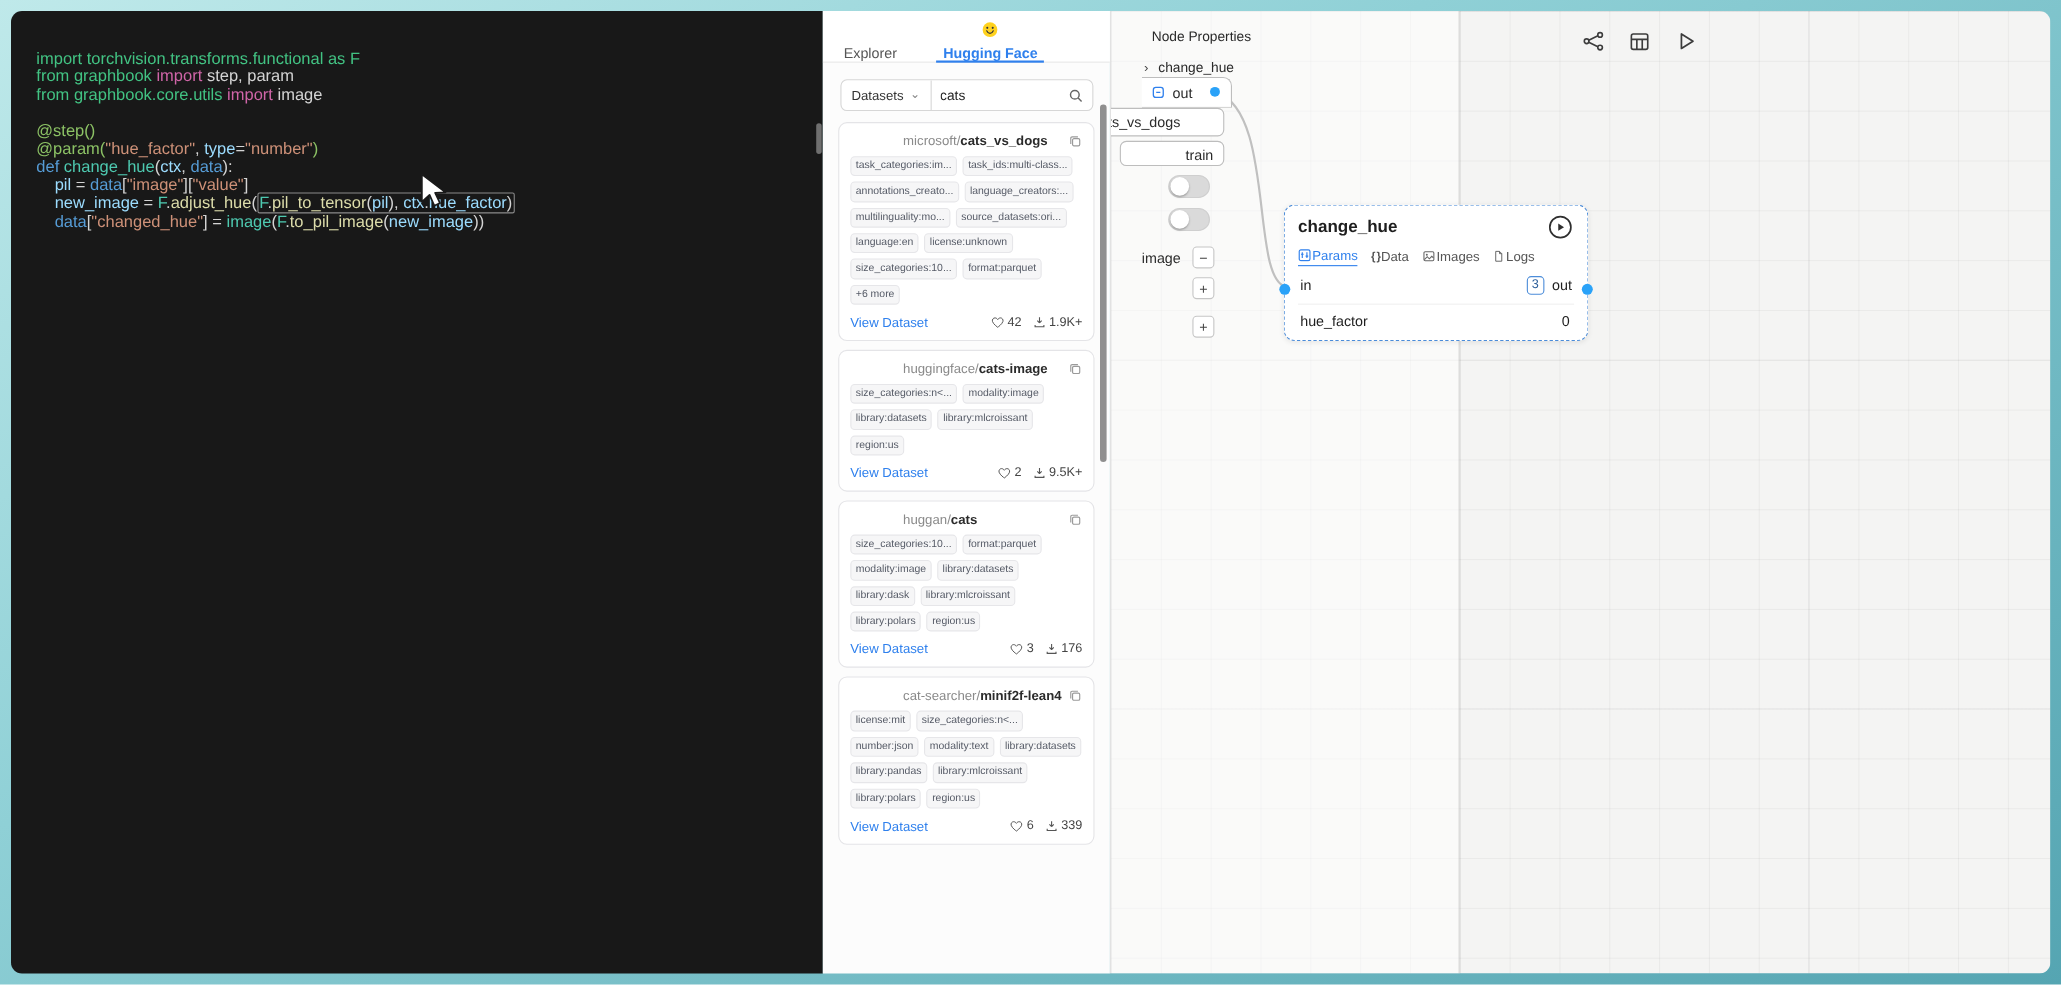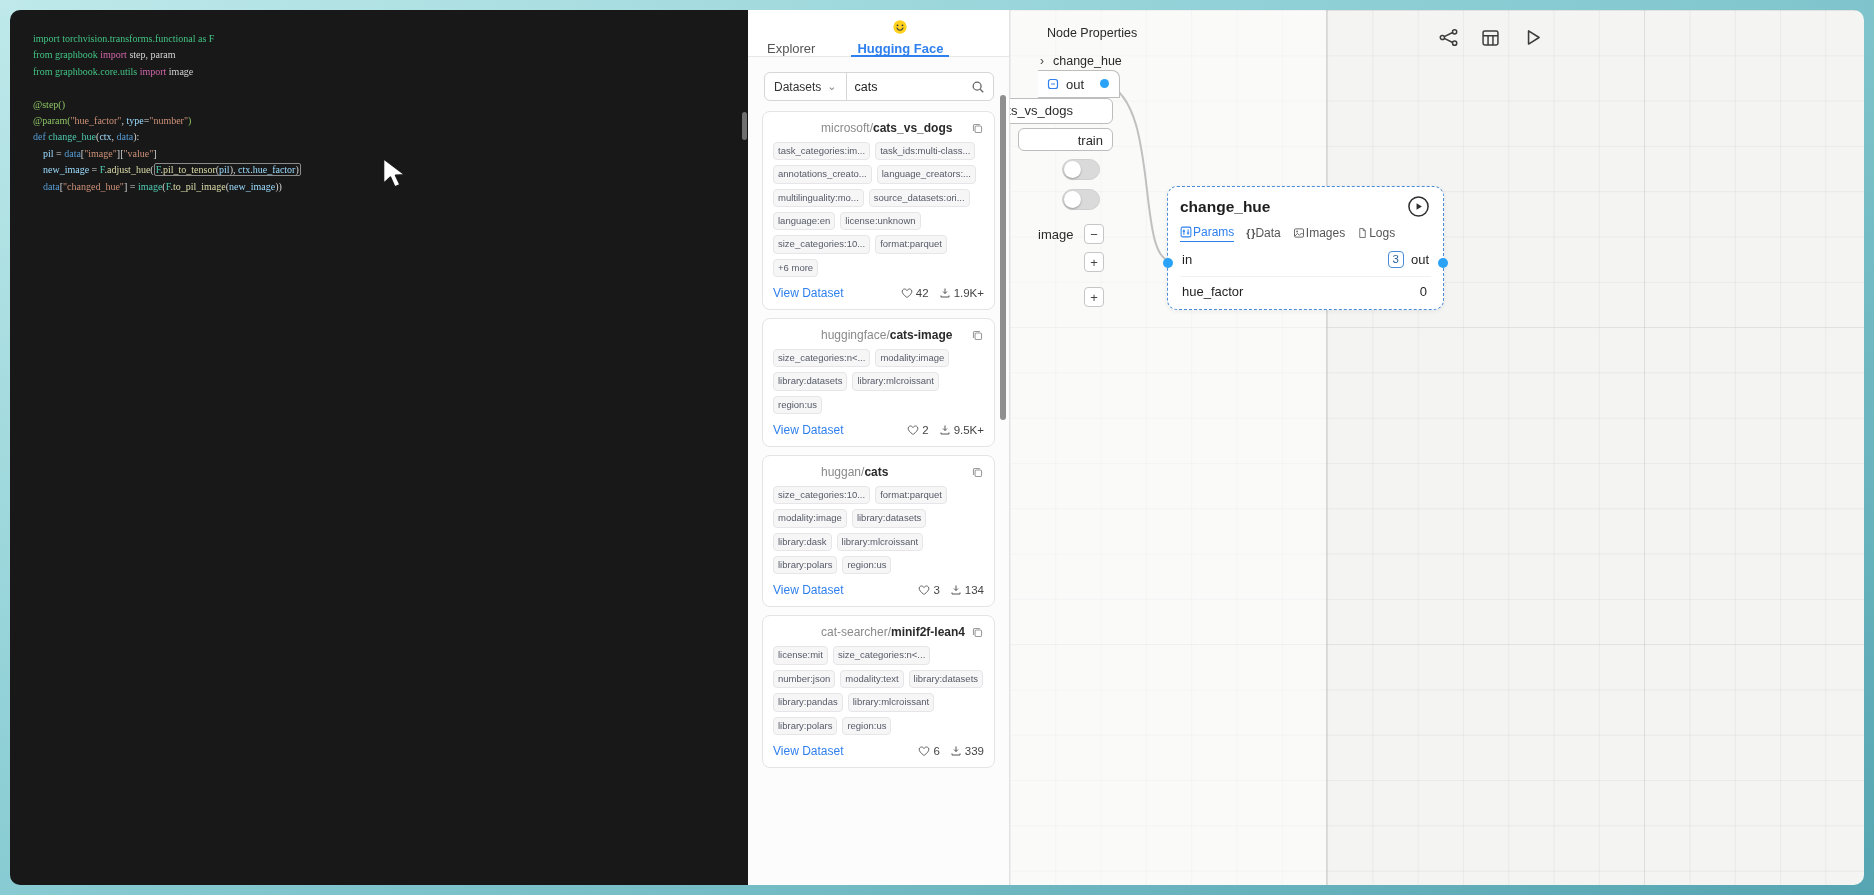--- a/index.html
+++ b/index.html
@@ -9,23 +9,23 @@
     font-family:"Liberation Sans", sans-serif;
     background: linear-gradient(150deg,#bfe9ea 0%, #8fd0d6 38%, #55a5b2 100%);
   }
 
   
   .editor {
     position:absolute; left:10px; top:10px; width:738px; height:875px;
     background:#181818; border-radius:10px 0 0 10px; overflow:hidden;
   }
   .code {
-    padding:21px 0 0 23px;
-    font-family:Liberation Serif, serif;
-    font-size:10px; line-height:16.4px; white-space:pre; color:#d4d4d4;
+    padding:36px 0 0 23px;
+    font-family:Liberation Sans, sans-serif;
+    font-size:15px; line-height:16.4px; white-space:pre; color:#d4d4d4;
   }
   .code-line { height:16.4px; }
   .tk-g { color:#42c383; }
   .tk-p { color:#d065a8; }
   .tk-d { color:#8cc265; }
   .tk-o { color:#ce9178; }
   .tk-b { color:#569cd6; }
   .tk-t { color:#4ec9b0; }
   .tk-y { color:#dcdcaa; }
   .tk-v { color:#9cdcfe; }
@@ -330,21 +330,21 @@
               <svg width="12" height="12" viewBox="0 0 24 24">
                 <path d="M12 21C12 21 4 15.5 2.5 10.5 1.5 7 4 4 7 4c2 0 3.7 1.1 5 3 1.3-1.9 3-3 5-3 3 0 5.5 3 4.5 6.5C20 15.5 12 21 12 21Z" fill="none" stroke="#555" stroke-width="1.8"></path>
               </svg>
               <span>3</span>
             </span>
             <span class="stat">
               <svg width="12" height="12" viewBox="0 0 24 24" fill="none" stroke="#555" stroke-width="2">
                 <path d="M12 3v10m0 0l-4-4m4 4l4-4"></path>
                 <path d="M4 17v3h16v-3"></path>
               </svg>
-              <span>134</span>
+              <span>176</span>
             </span>
           </div>
         </div>
       </div>
       <div class="card">
         <div class="card-head">
           <span class="owner">cat-searcher/</span>
           <span class="dname">minif2f-lean4</span>
           <button class="copy-btn">
             <svg width="13" height="13" viewBox="0 0 16 16">

